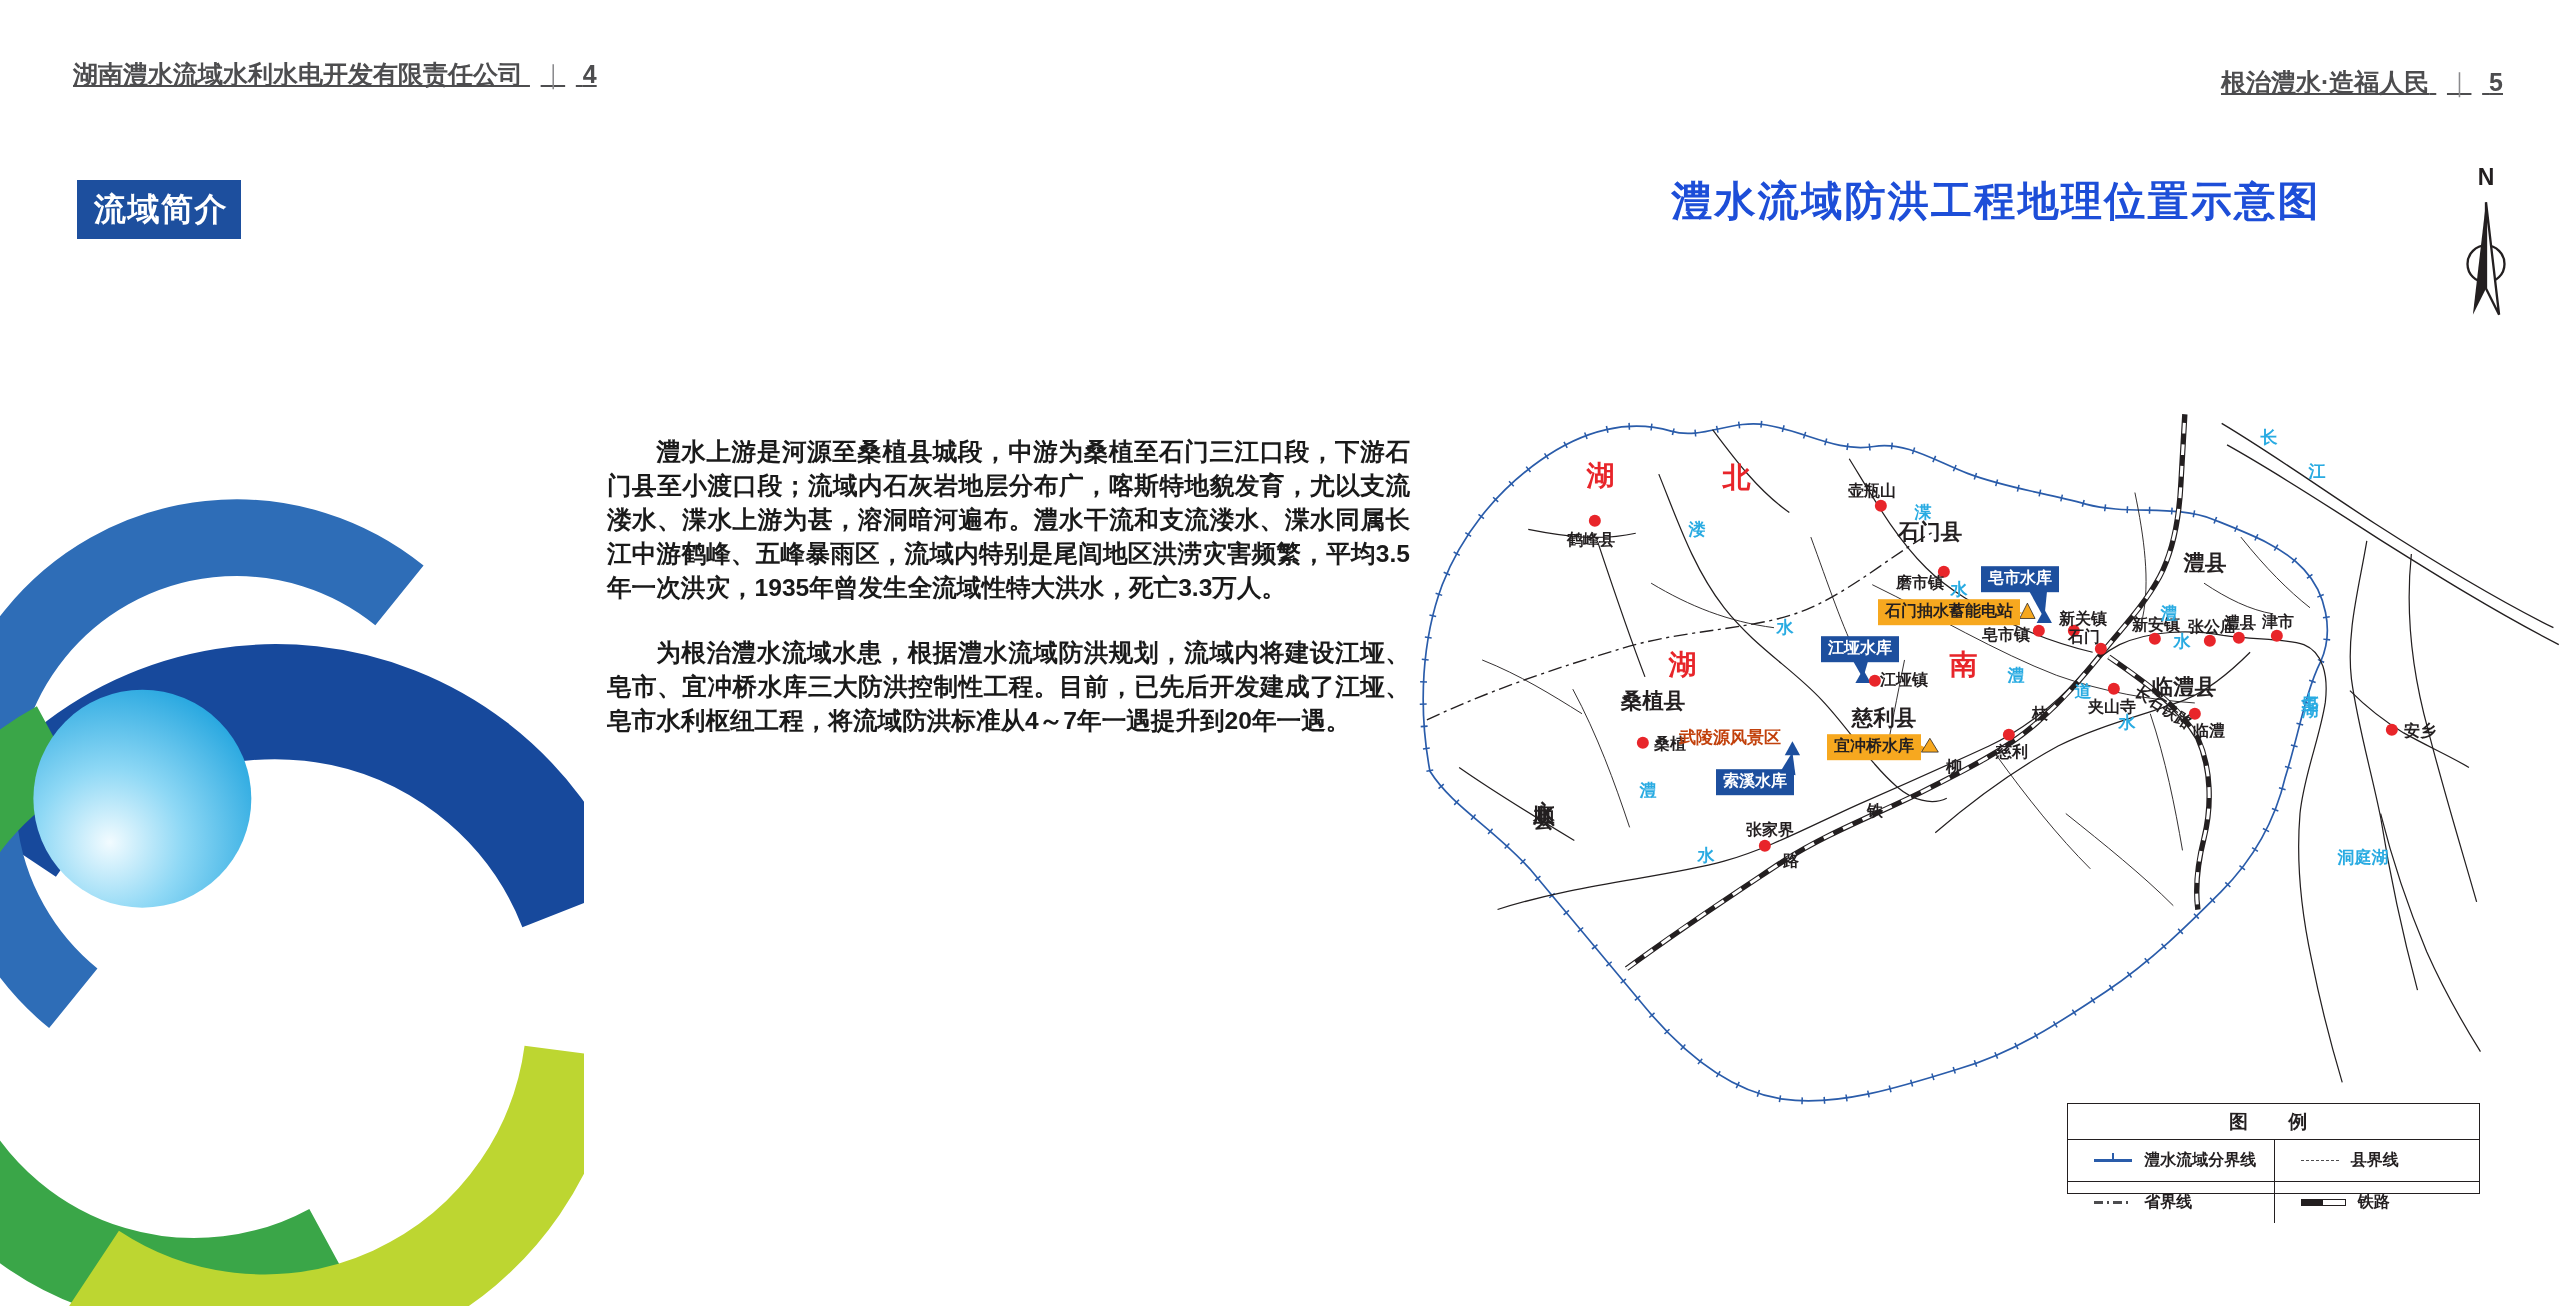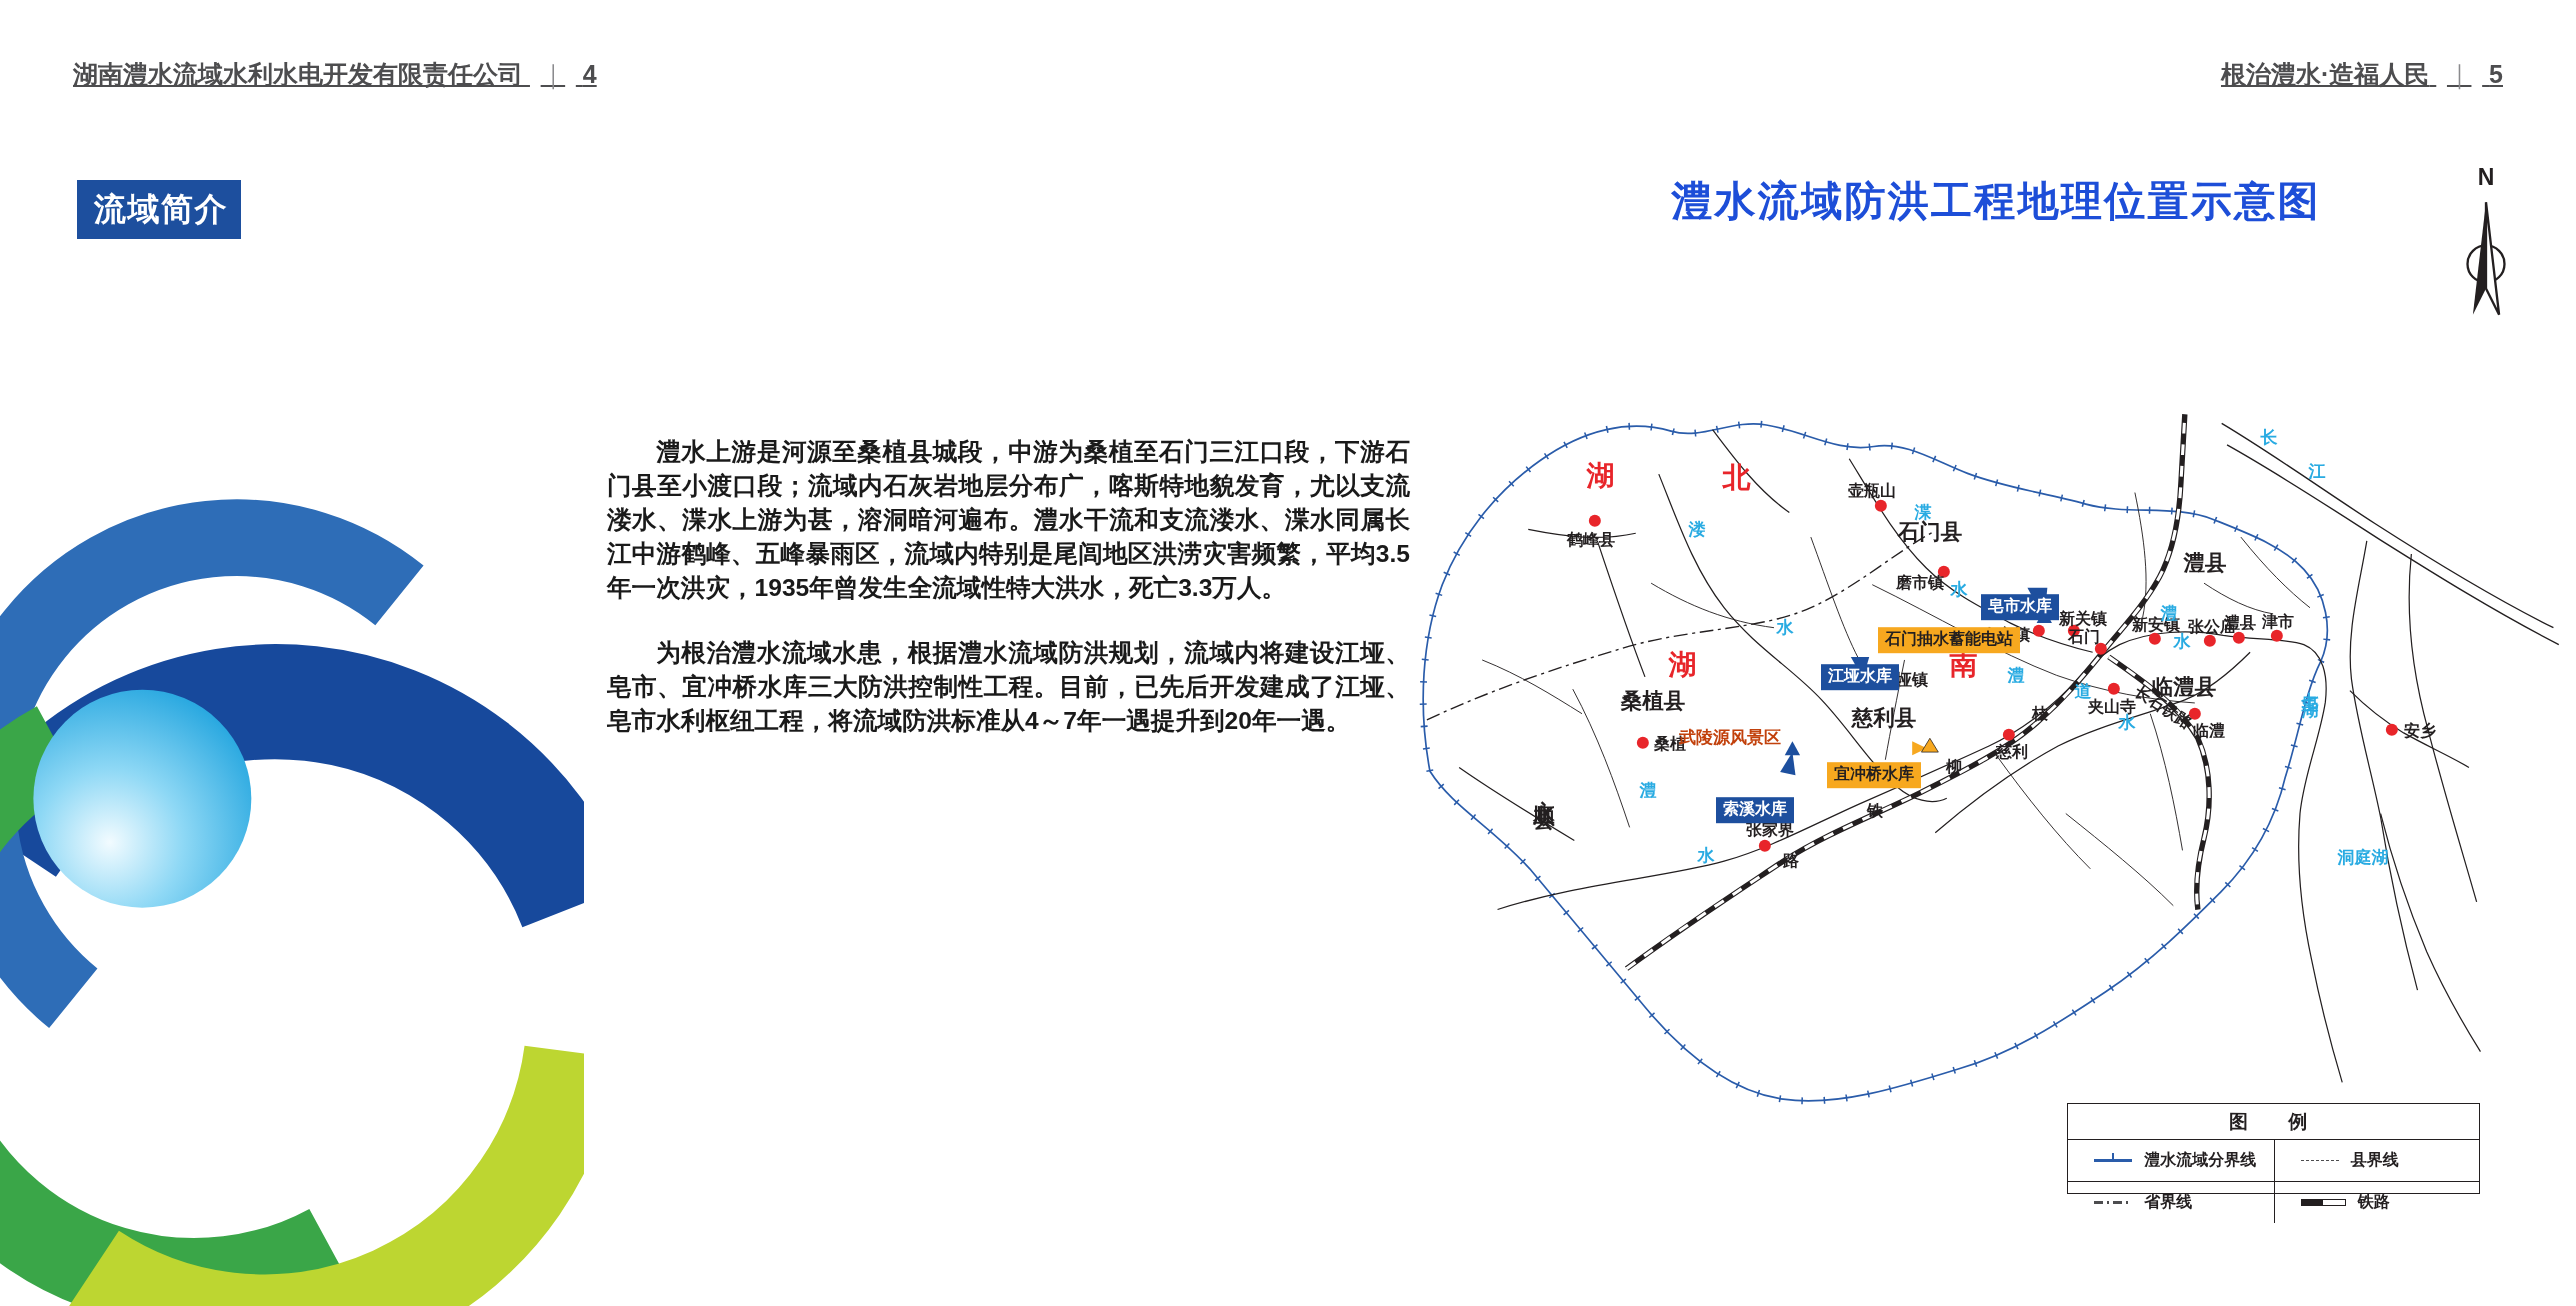--- a/index.html
+++ b/index.html
@@ -2,21 +2,21 @@
 <html style="font-size:12.3px"><head>
 <meta charset="utf-8">
 <style>
   html,body{margin:0;padding:0;background:#ffffff;}
   .page{position:relative;width:2576px;height:1306px;background:#fff;overflow:hidden;
         font-family:"Liberation Sans","DejaVu Sans",sans-serif;color:#231f20;}
   
   .hdr{position:absolute;top:58px;font-size:25px;font-weight:700;color:#4d4d4f;white-space:nowrap;text-decoration:underline;}
   .hdr .sep{font-weight:400;color:#8a8a8d;margin:0 10.7px;}
   .hdr-left{left:73px;}
-  .hdr-right{right:73px;text-align:right;}
+  .hdr-right{right:73px;text-align:right;margin-top:8px;}
   
   .section-title{position:absolute;left:77px;top:180px;width:164px;height:59px;background:#1d4f9e;
         color:#fff;font-size:32px;font-weight:700;line-height:59px;padding-left:17px;box-sizing:border-box;
         letter-spacing:1.5px;}
   .bodytext{position:absolute;left:607px;top:435px;width:803px;font-size:24.6px;line-height:34px;
         font-weight:600;color:#1a1a1a;text-align:justify;}
   .bodytext p{margin:0 0 31px 0;text-indent:2em;}
   .logo{position:absolute;left:0;top:415px;width:584px;height:891px;}
   
   .map-title{position:absolute;left:1666px;top:174px;width:660px;text-align:center;color:#1d4ed8;
@@ -29,21 +29,21 @@
   .prov{color:#e8252a;font-size:28px;font-weight:700;letter-spacing:0.8px;}
   .county{color:#231f20;font-size:21.5px;font-weight:700;}
   .vert{writing-mode:vertical-rl;letter-spacing:4.6px;}
   .town{color:#231f20;font-size:16px;font-weight:700;}
   .river{color:#29abe2;font-size:17px;font-weight:700;}
   .rail{color:#231f20;font-size:16px;font-weight:700;}
   .area{color:#c2410c;font-size:17px;font-weight:700;}
   .dot{position:absolute;width:12.3px;height:12.3px;border-radius:50%;background:#e8252a;
        transform:translate(-50%,-50%);z-index:3;}
   .callout{position:absolute;transform:translate(-50%,-50%);padding:2.3px 7px;font-size:16px;
-       font-weight:700;white-space:nowrap;z-index:4;margin-top:28px;}
+       font-weight:700;white-space:nowrap;z-index:4;}
   .callout.blue{background:#1d4f9e;color:#ffffff;}
   .callout.orange{background:#f7a81f;color:#231f20;}
   
   .legend{position:absolute;left:2067px;top:1103px;width:413px;height:91px;border:1.5px solid #231f20;
         background:#fff;box-sizing:border-box;z-index:5;}
   .legend .ltitle{height:35px;line-height:35px;text-align:center;font-size:19px;font-weight:700;
         letter-spacing:10.7px;border-bottom:1.5px solid #231f20;}
   .legend .lgrid{display:grid;grid-template-columns:1fr 1fr;height:83px;}
   .legend .cell{display:flex;align-items:center;padding-left:26px;box-sizing:border-box;}
   .legend .cell.r1{border-bottom:0.8px solid #231f20;}

